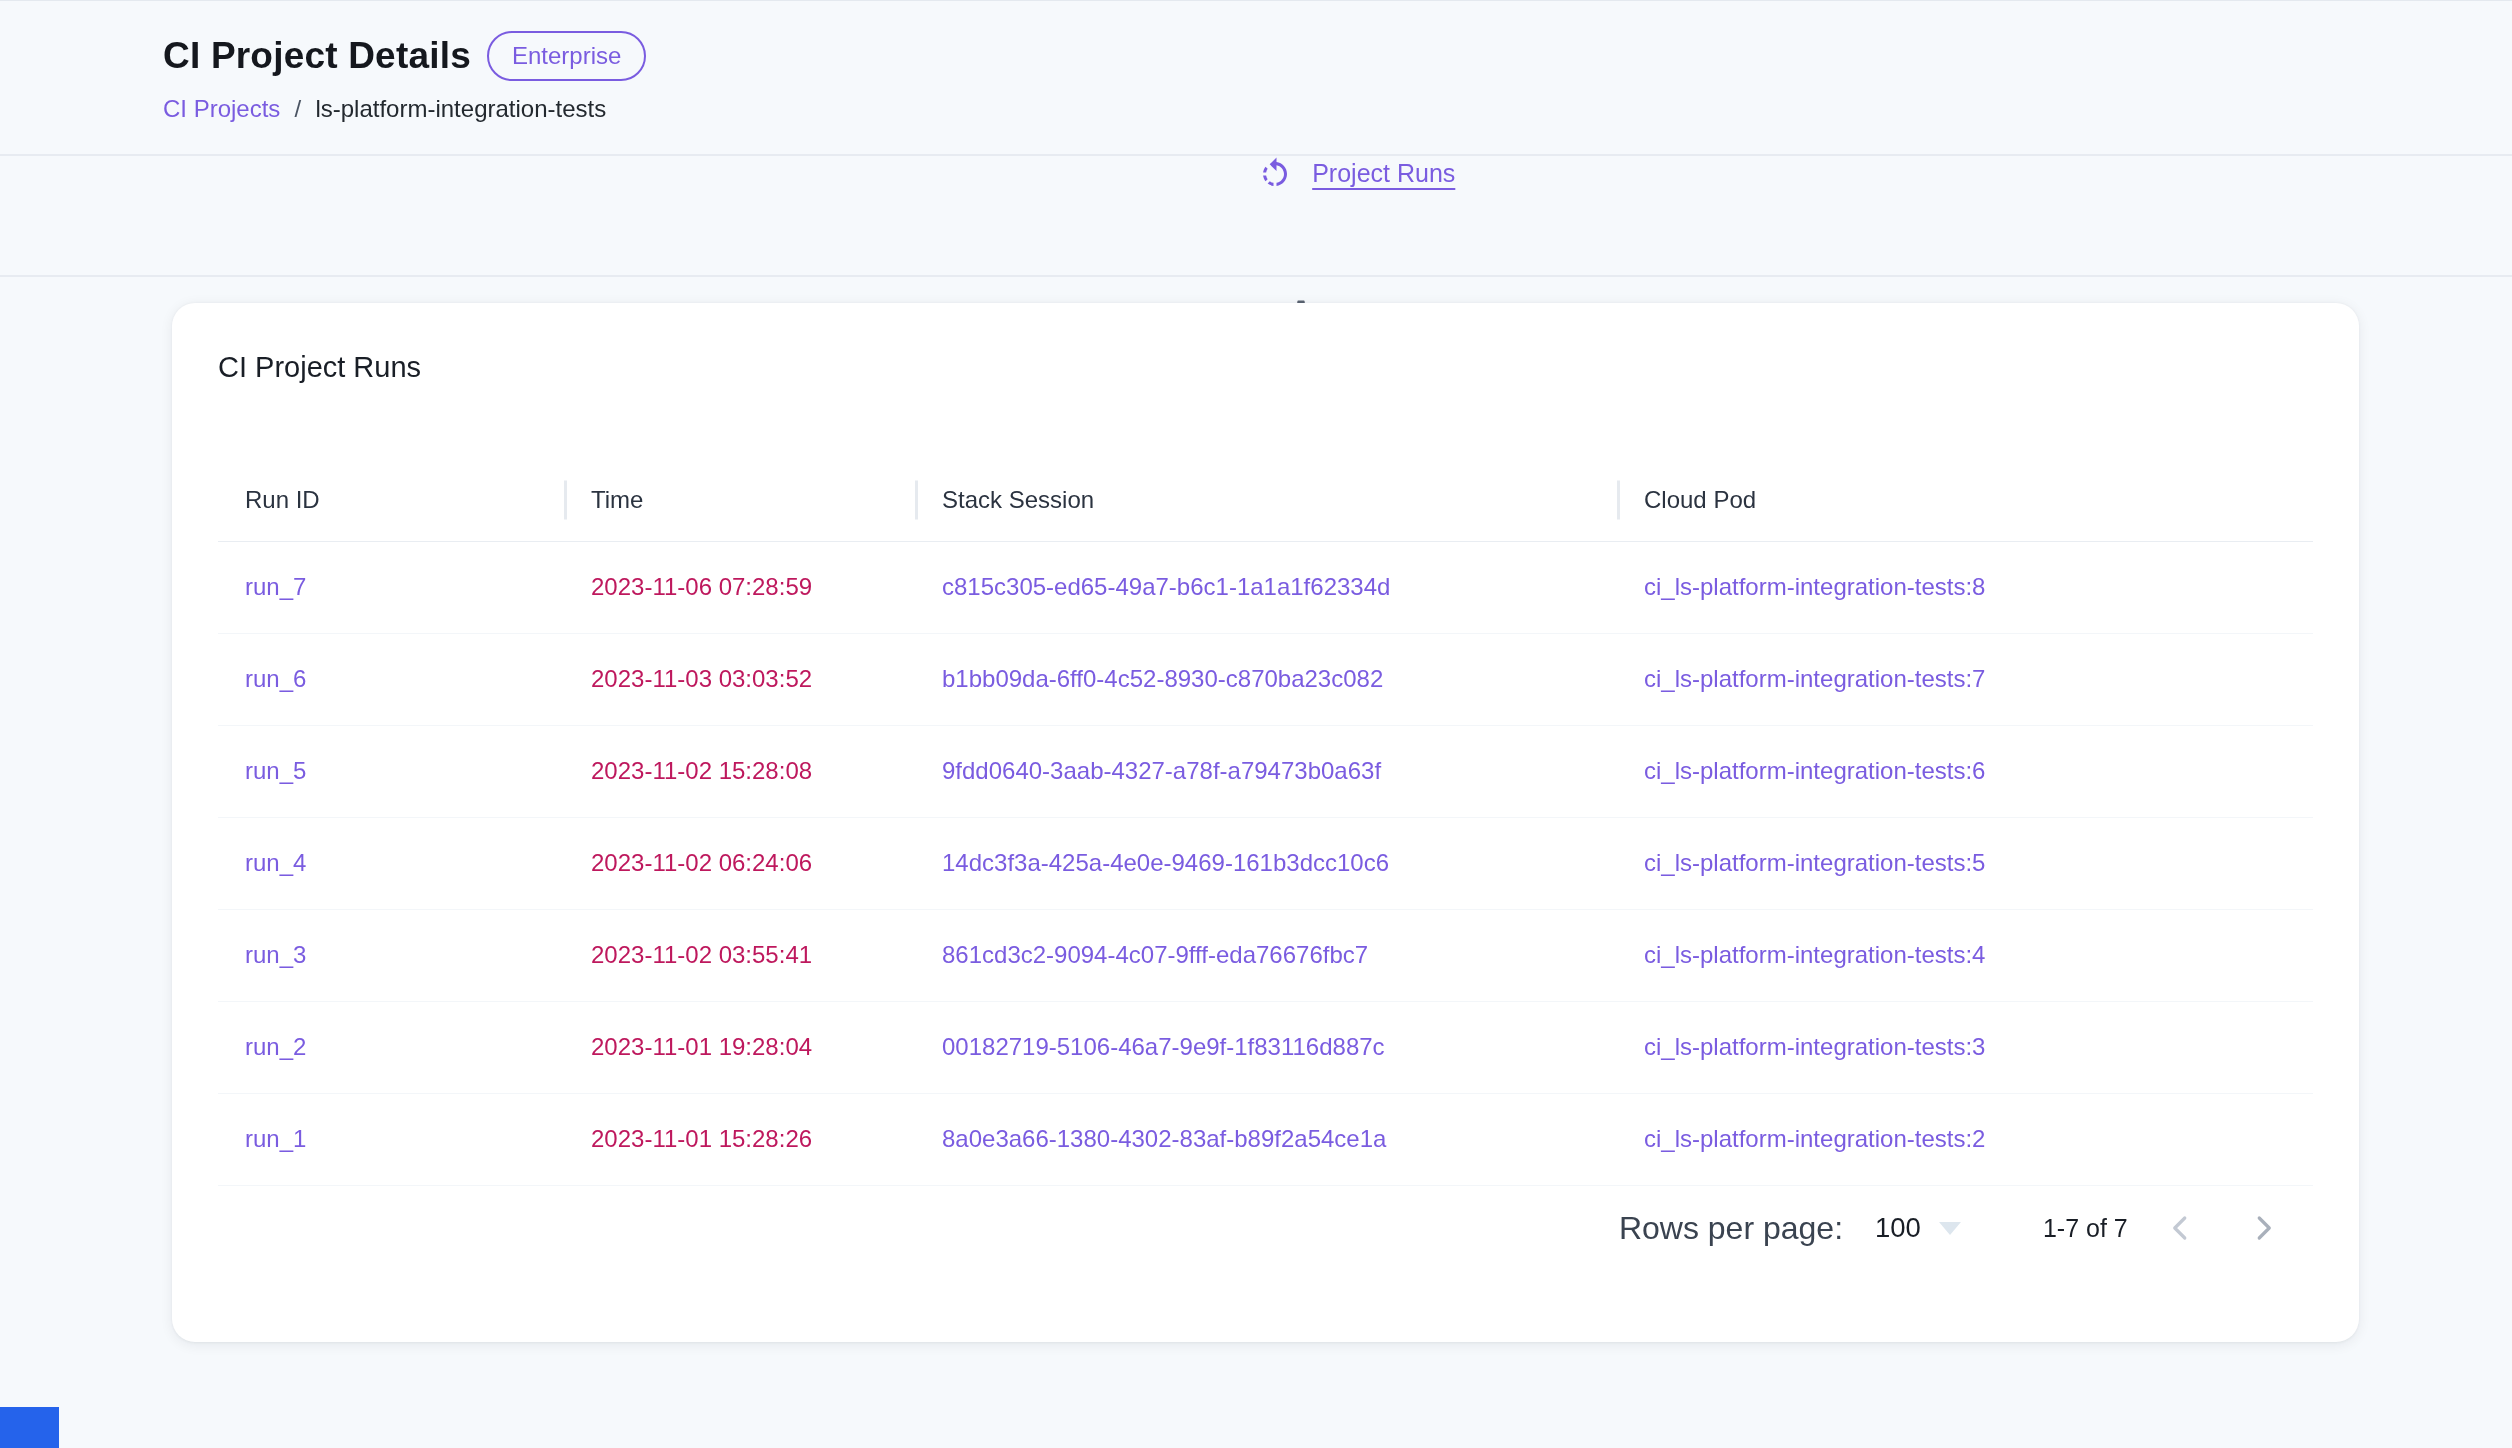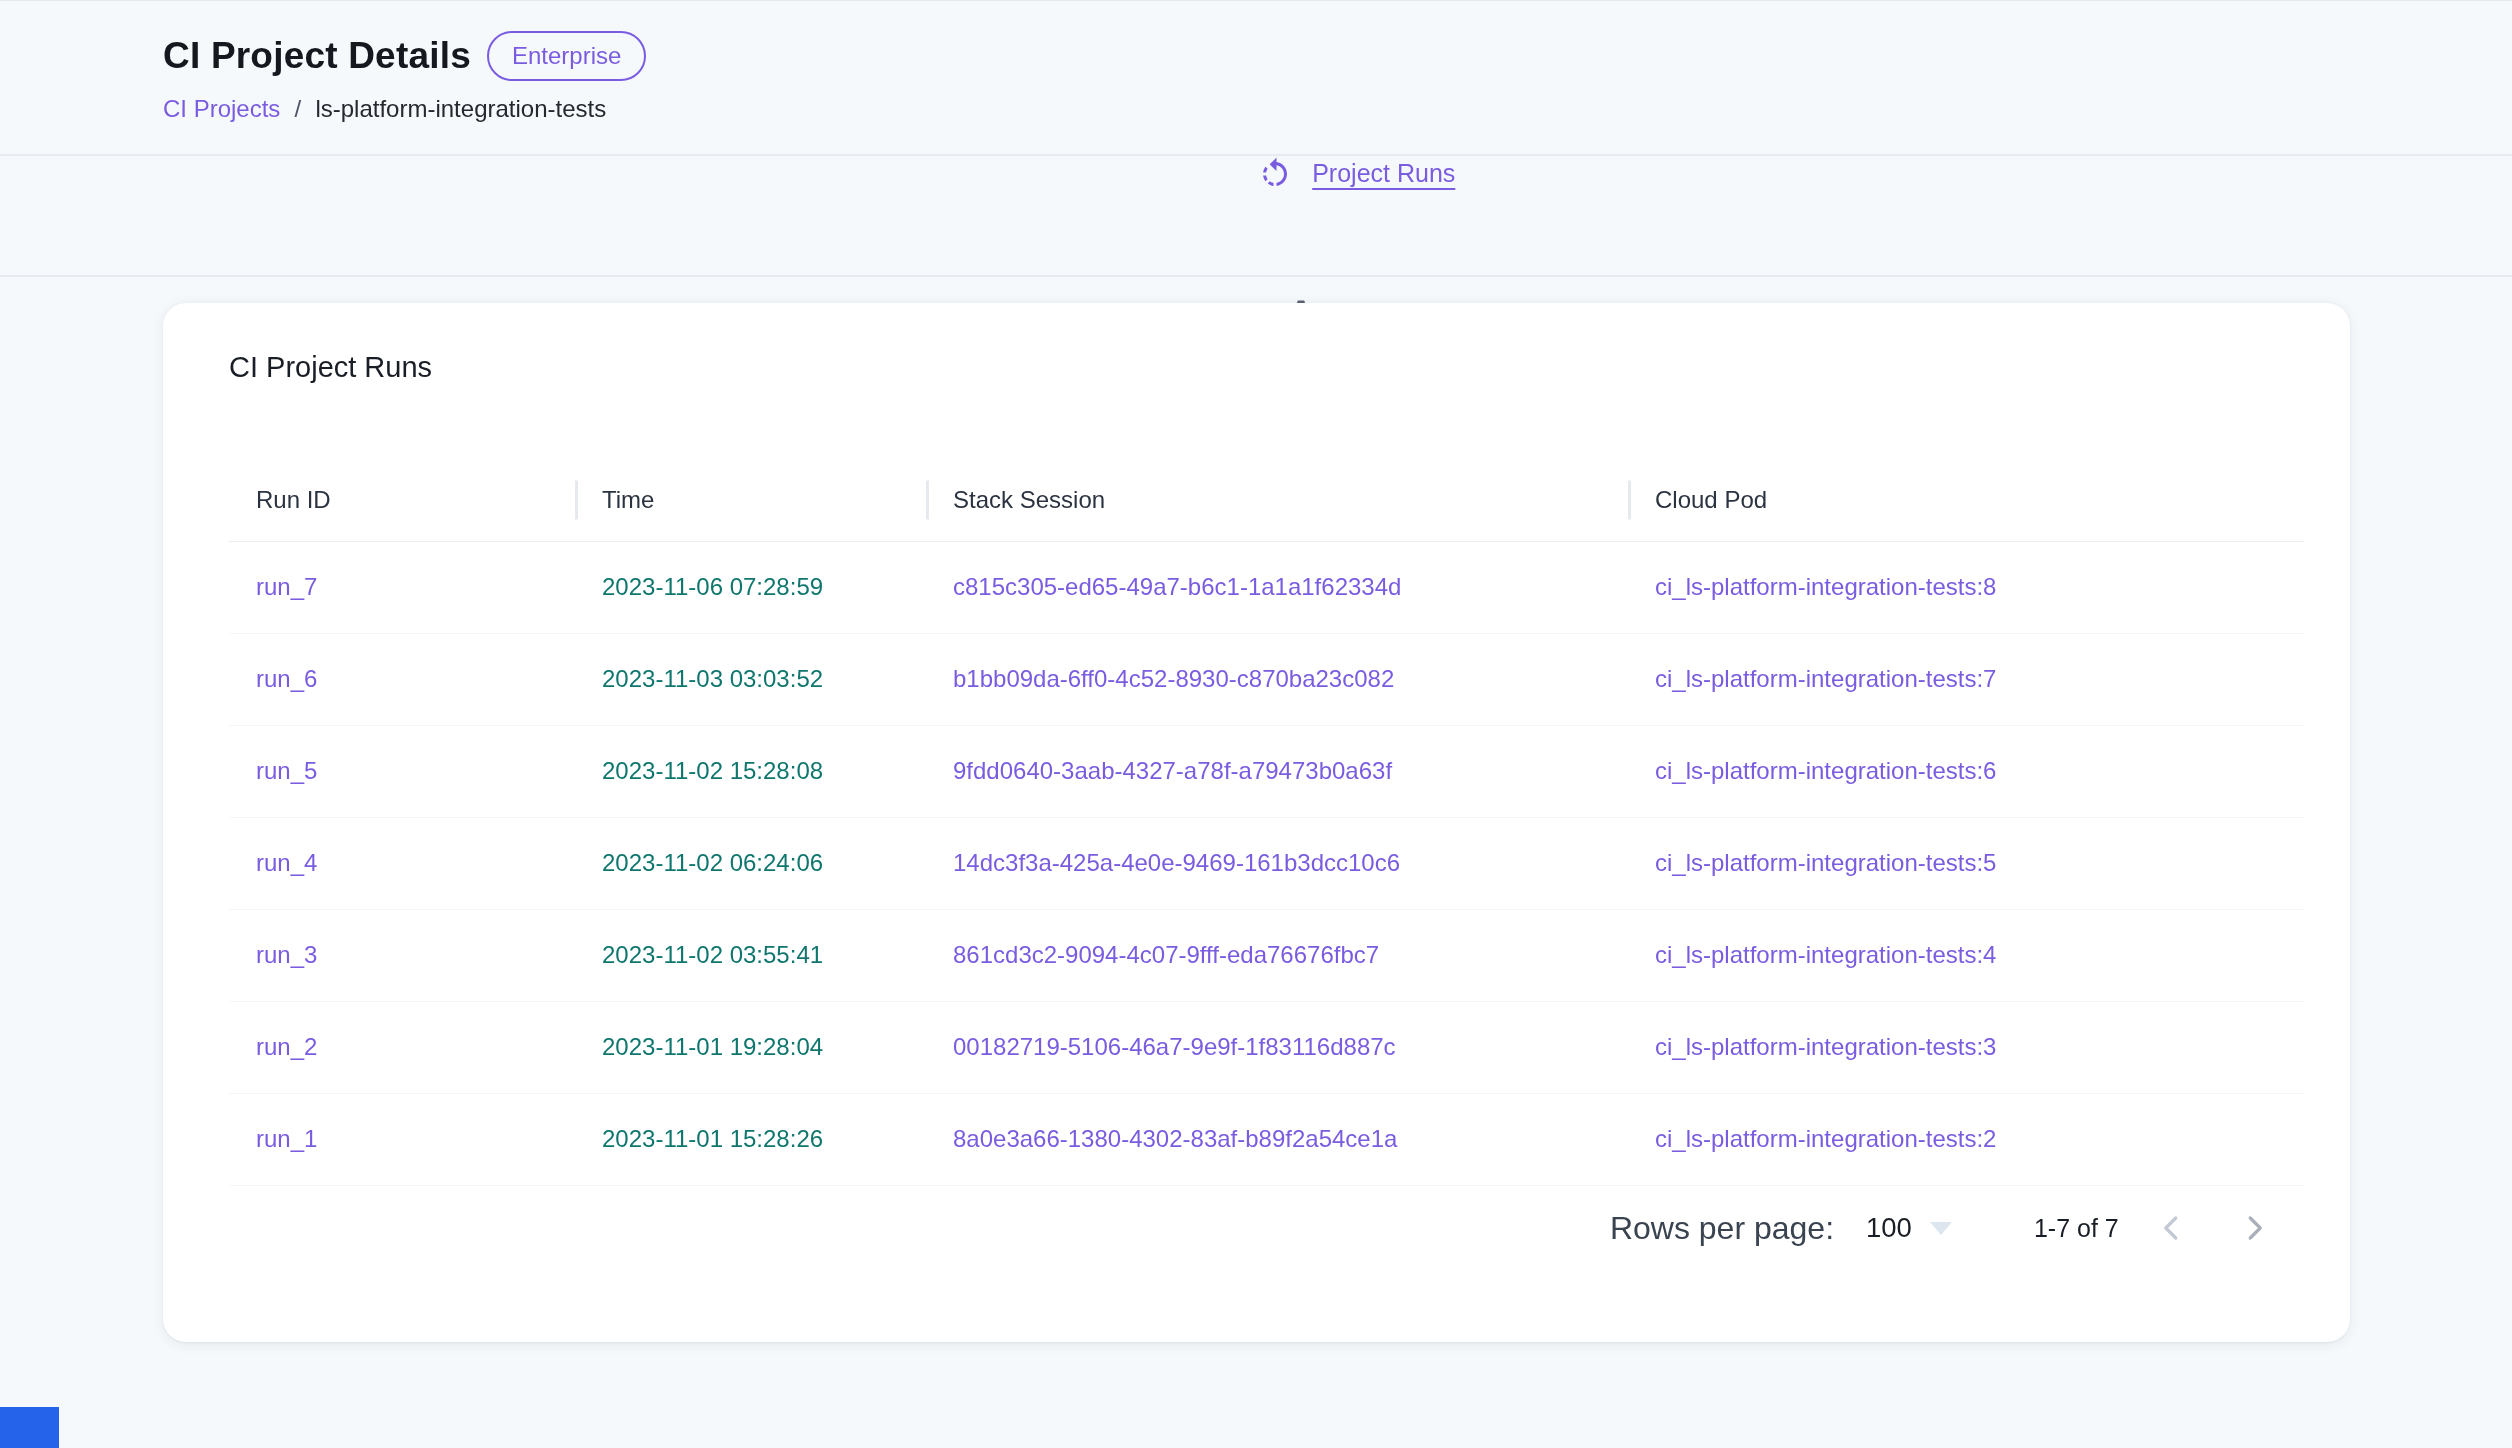--- a/index.html
+++ b/index.html
@@ -32,37 +32,37 @@
   .tab { display:flex; align-items:center; gap:19.5px; cursor:pointer; }
   .tab-icon { width:36px; height:36px; flex:0 0 auto; }
   .tab-label { font-size:25px; }
   .tab.active .tab-label {
     color:#7a5ce0; text-decoration:underline;
     text-underline-offset:6.2px; text-decoration-thickness:2.2px;
   }
   .tab:not(.active) .tab-label { color:#a21caf; }
   
   .card {
-    position:absolute; left:163px; top:302px;
+    position:absolute; left:172px; top:302px;
     width:2187px; height:1039px;
     background:#ffffff; border-radius:23px;
     box-shadow:0 2.7px 12.4px rgba(15,23,42,.07), 0 0.9px 2.7px rgba(15,23,42,.05);
-    padding:46px 46px 0 66px;
+    padding:46px 46px 0 46px;
   }
   .card-title { font-size:29px; color:#191e26; font-weight:500; margin-top:1.8px; }
   
   .runs-table { margin-top:76px; width:100%; }
   .thead { display:flex; height:82px; align-items:center; border-bottom:1.8px solid #e9edf2; }
   .th { font-size:24px; color:#2b3340; font-weight:500; display:flex; align-items:center; position:relative; padding-left:27px; }
   .col-1 { width:346px; } .col-2 { width:351px; } .col-3 { width:702px; } .col-4 { flex:1; }
   .pipe { position:absolute; left:0; top:50%; transform:translateY(-50%); width:2.7px; height:39px; background:#e6eaef; }
   .tr { display:flex; height:92px; align-items:center; border-bottom:1.8px solid #f3f6f9; }
   .td { font-size:24px; padding-left:27px; overflow:hidden; white-space:nowrap; }
   .cell-link { color:#7a5ce0; cursor:pointer; }
-  .cell-plain { color:#0f766e; }
+  .cell-plain { color:#be185d; }
   
   .pagination {
     height:85px; display:flex; align-items:center; justify-content:flex-end;
     padding-right:21.3px; margin-top:0;
   }
   .rpp-label { font-size:32px; color:#3a4350; }
   .rpp-select { display:flex; align-items:center; gap:18px; margin-left:32px; cursor:pointer; }
   .rpp-value { font-size:27.5px; color:#191e26; }
   .caret-down {
     width:0; height:0;

